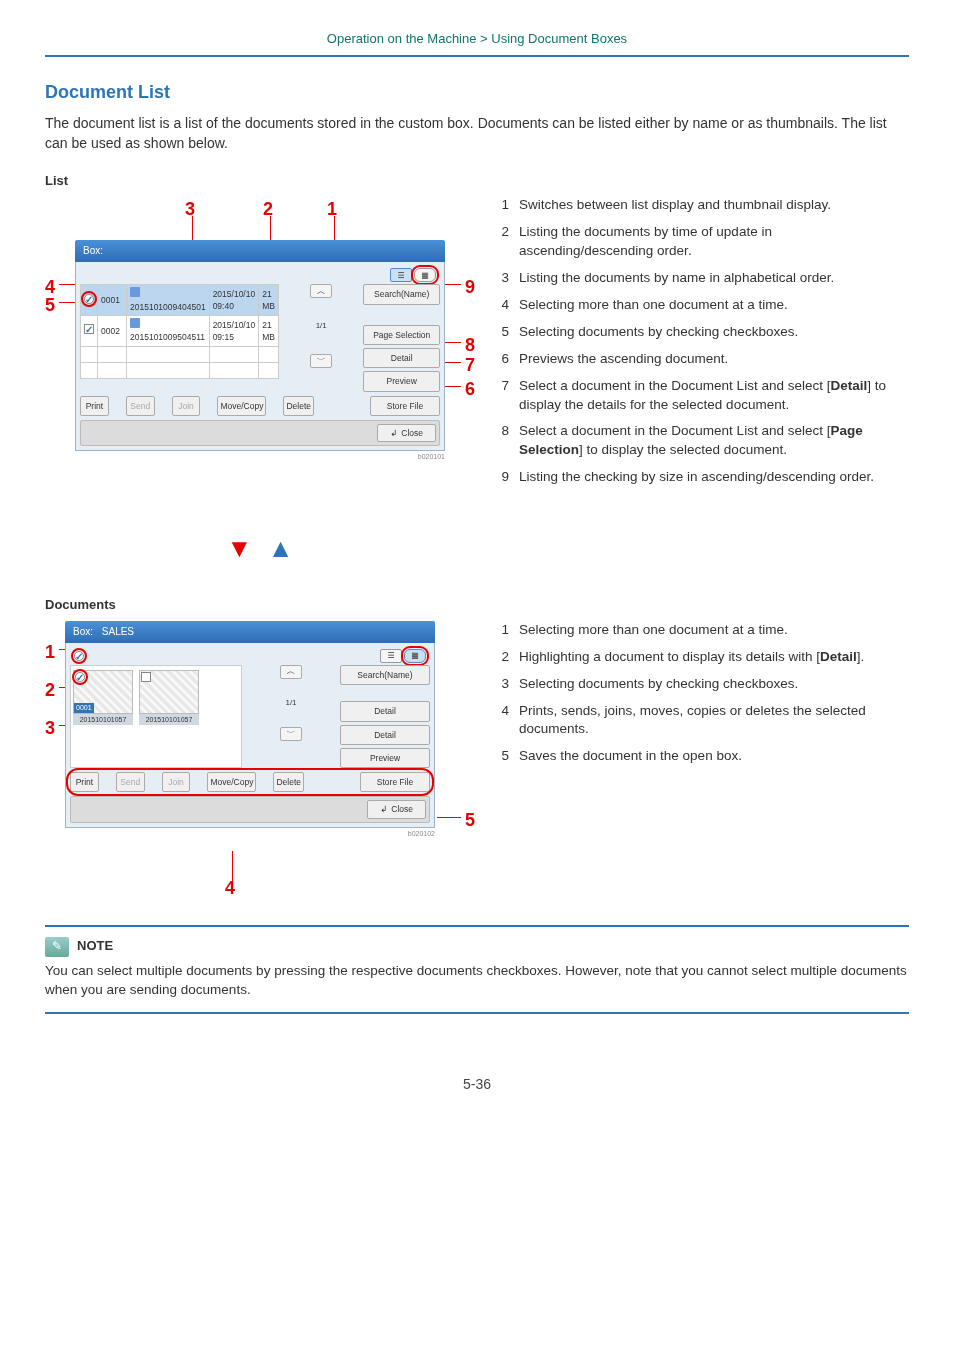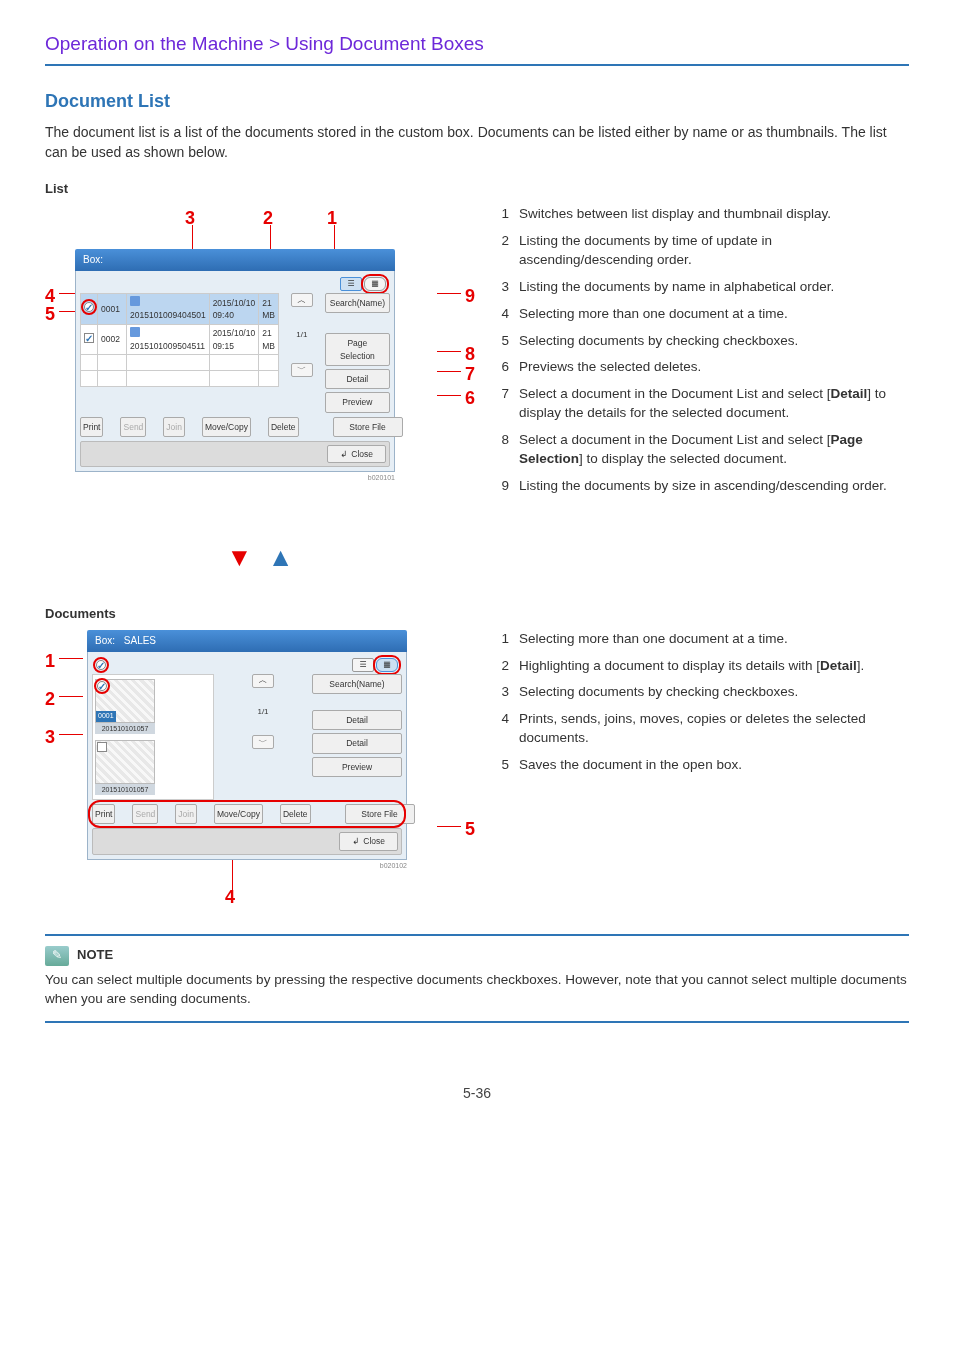--- a/index.html
+++ b/index.html
@@ -7,25 +7,26 @@
     font-family: Arial, Helvetica, sans-serif;
     font-size: 14px;
     color: #333;
     background: #fff;
     width: 954px;
     margin: 0 auto;
     padding: 30px 45px 20px 45px;
     line-height: 1.45;
   }
   .breadcrumb {
-    font-size: 19px;
-    color: #6d28d9;
+    font-size: 13px;
+    color: #0f766e;
     padding-bottom: 6px;
     border-bottom: 2px solid #2e75b6;
     margin-bottom: 22px;
+    text-align: center;
   }
   h2.section-title {
     font-size: 18px;
     font-weight: bold;
     color: #2e75b6;
     margin-bottom: 8px;
   }
   p.intro { margin-bottom: 18px; color: #333; }
   .sub-label { font-weight: bold; margin-bottom: 6px; font-size: 13px; }
 
@@ -35,21 +36,21 @@
 
   
   .desc-list { list-style: none; }
   .desc-list li { display: flex; gap: 10px; margin-bottom: 8px; font-size: 13.5px; line-height: 1.4; }
   .desc-list .num { width: 14px; flex-shrink: 0; text-align: right; }
   .desc-list .txt { flex: 1; }
   .desc-list .txt b { font-weight: bold; }
 
   
   .panel {
-    width: 320px;
+    width: 370px;
     font-size: 9px;
     position: relative;
     margin: 0 auto;
   }
   .panel-hdr {
     background: #2e75b6;
     background: linear-gradient(#4a90d9, #2e6db3);
     color: #fff;
     padding: 4px 8px 0 8px;
     height: 22px;
@@ -271,33 +272,33 @@
         <li>
           <span class="num">4</span>
           <span class="txt">Selecting more than one document at a time.</span>
         </li>
         <li>
           <span class="num">5</span>
           <span class="txt">Selecting documents by checking checkboxes.</span>
         </li>
         <li>
           <span class="num">6</span>
-          <span class="txt">Previews the selected deletes.</span>
+          <span class="txt">Previews the ascending document.</span>
         </li>
         <li>
           <span class="num">7</span>
           <span class="txt">Select a document in the Document List and select [<b>Detail</b>] to display the details for the selected document.</span>
         </li>
         <li>
           <span class="num">8</span>
           <span class="txt">Select a document in the Document List and select [<b>Page Selection</b>] to display the selected document.</span>
         </li>
         <li>
           <span class="num">9</span>
-          <span class="txt">Listing the documents by size in ascending/descending order.</span>
+          <span class="txt">Listing the checking by size in ascending/descending order.</span>
         </li>
       </ul>
   </div>
 </div>
 
 <div class="sub-label">Documents</div>
 
 <div class="block-row">
   <div class="left-col">
     <div class="fig-wrap" style="height:280px;">
@@ -308,21 +309,21 @@
       <div class="co-line" style="top:28px; left:14px; width:24px; height:1px;"></div>
       <div class="co-line" style="top:66px; left:14px; width:24px; height:1px;"></div>
       <div class="co-line" style="top:104px; left:14px; width:24px; height:1px;"></div>
 
       <div style="position:absolute; top:186px; right:0;" class="co">5</div>
       <div class="co-line" style="top:196px; right:14px; width:24px; height:1px;"></div>
 
       <div style="position:absolute; bottom:0; left:180px;" class="co">4</div>
       <div class="co-line" style="bottom:20px; left:187px; width:1px; height:30px;"></div>
 
-      <div class="panel" style="position:absolute; top:0; left:42px;">
+      <div class="panel" style="position:absolute; top:0; left:20px;">
         <div class="panel-hdr">
           <span>Box:</span>
           <span style="margin-left:6px;">SALES</span>
         </div>
         <div class="panel-body">
           <div style="display:flex; align-items:center;">
             <span class="chk on circle-red" style="margin:2px 4px;"></span>
             <div style="flex:1;"></div>
             <div class="view-toggle">
               <div class="vt-btn">☰</div>

